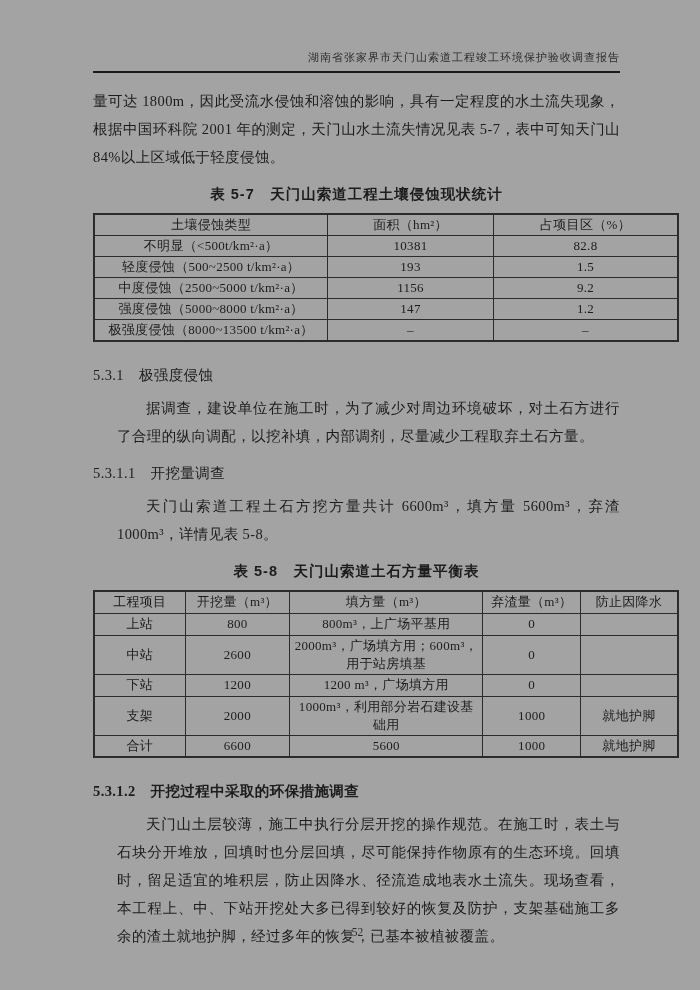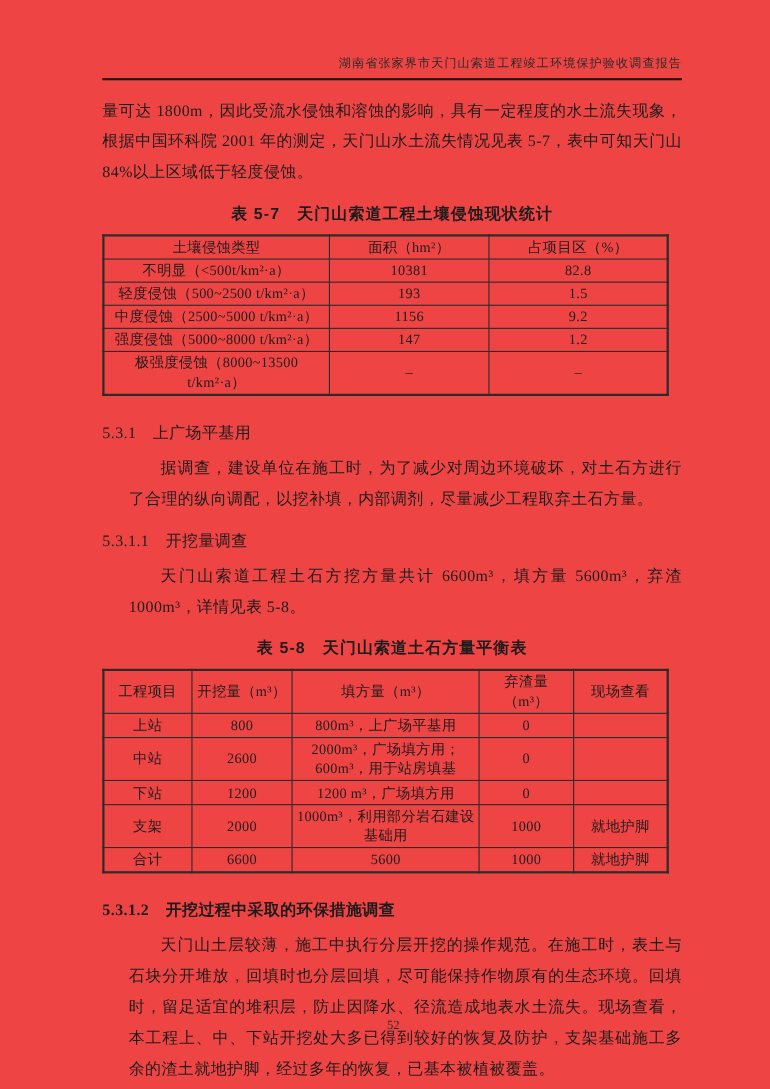--- a/index.html
+++ b/index.html
@@ -5,21 +5,21 @@
   html, body {
     margin: 0;
     padding: 0;
     background: #ffffff;
   }
   .page {
     position: relative;
     width: 700px;
     height: 990px;
     margin: 0 auto;
-    background: #ef4444;
+    background: #a3a3a3;
     box-sizing: border-box;
     padding: 50px 80px 0 93px;
     overflow: hidden;
     font-family: "Liberation Serif", "DejaVu Serif", serif;
     color: #1c1c1c;
   }
   .running-header {
     font-size: 11px;
     letter-spacing: 1px;
     text-align: right;
@@ -51,21 +51,21 @@
     font-family: "Liberation Sans", "DejaVu Sans", sans-serif;
     font-weight: bold;
     font-size: 14.5px;
     text-align: center;
     letter-spacing: 1px;
     margin: 14px 0 9px 0;
   }
   table.doc-table {
     border-collapse: collapse;
     table-layout: fixed;
-    width: 515px;
+    width: 586px;
     border: 2px solid #2b2b2b;
   }
   table.doc-table th,
   table.doc-table td {
     border: 1px solid #2b2b2b;
     font-size: 13px;
     font-weight: normal;
     text-align: center;
     vertical-align: middle;
     padding: 1px 3px;
@@ -131,21 +131,21 @@
         <td>1.2</td>
       </tr>
       <tr>
         <td>极强度侵蚀（8000~13500 t/km²·a）</td>
         <td>–</td>
         <td>–</td>
       </tr>
     </tbody>
   </table>
 
-  <h3 class="section-heading" style="margin-top:24px;">5.3.1　上广场平基用</h3>
+  <h3 class="section-heading" style="margin-top:24px;">5.3.1　极强度侵蚀</h3>
   <p class="body-text indent">据调查，建设单位在施工时，为了减少对周边环境破坏，对土石方进行了合理的纵向调配，以挖补填，内部调剂，尽量减少工程取弃土石方量。</p>
 
   <h3 class="section-heading">5.3.1.1　开挖量调查</h3>
   <p class="body-text indent">天门山索道工程土石方挖方量共计 6600m³，填方量 5600m³，弃渣 1000m³，详情见表 5-8。</p>
 
   <div class="table-caption">表 5-8　天门山索道土石方量平衡表</div>
 
   <table class="doc-table t58">
     <colgroup>
       <col style="width:15.6%">
@@ -153,21 +153,21 @@
       <col style="width:33.1%">
       <col style="width:16.7%">
       <col style="width:16.7%">
     </colgroup>
     <thead>
       <tr>
         <th>工程项目</th>
         <th>开挖量（m³）</th>
         <th>填方量（m³）</th>
         <th>弃渣量（m³）</th>
-        <th>现场查看</th>
+        <th>防止因降水</th>
       </tr>
     </thead>
     <tbody>
       <tr>
         <td>上站</td>
         <td>800</td>
         <td>800m³，上广场平基用</td>
         <td>0</td>
         <td></td>
       </tr>

